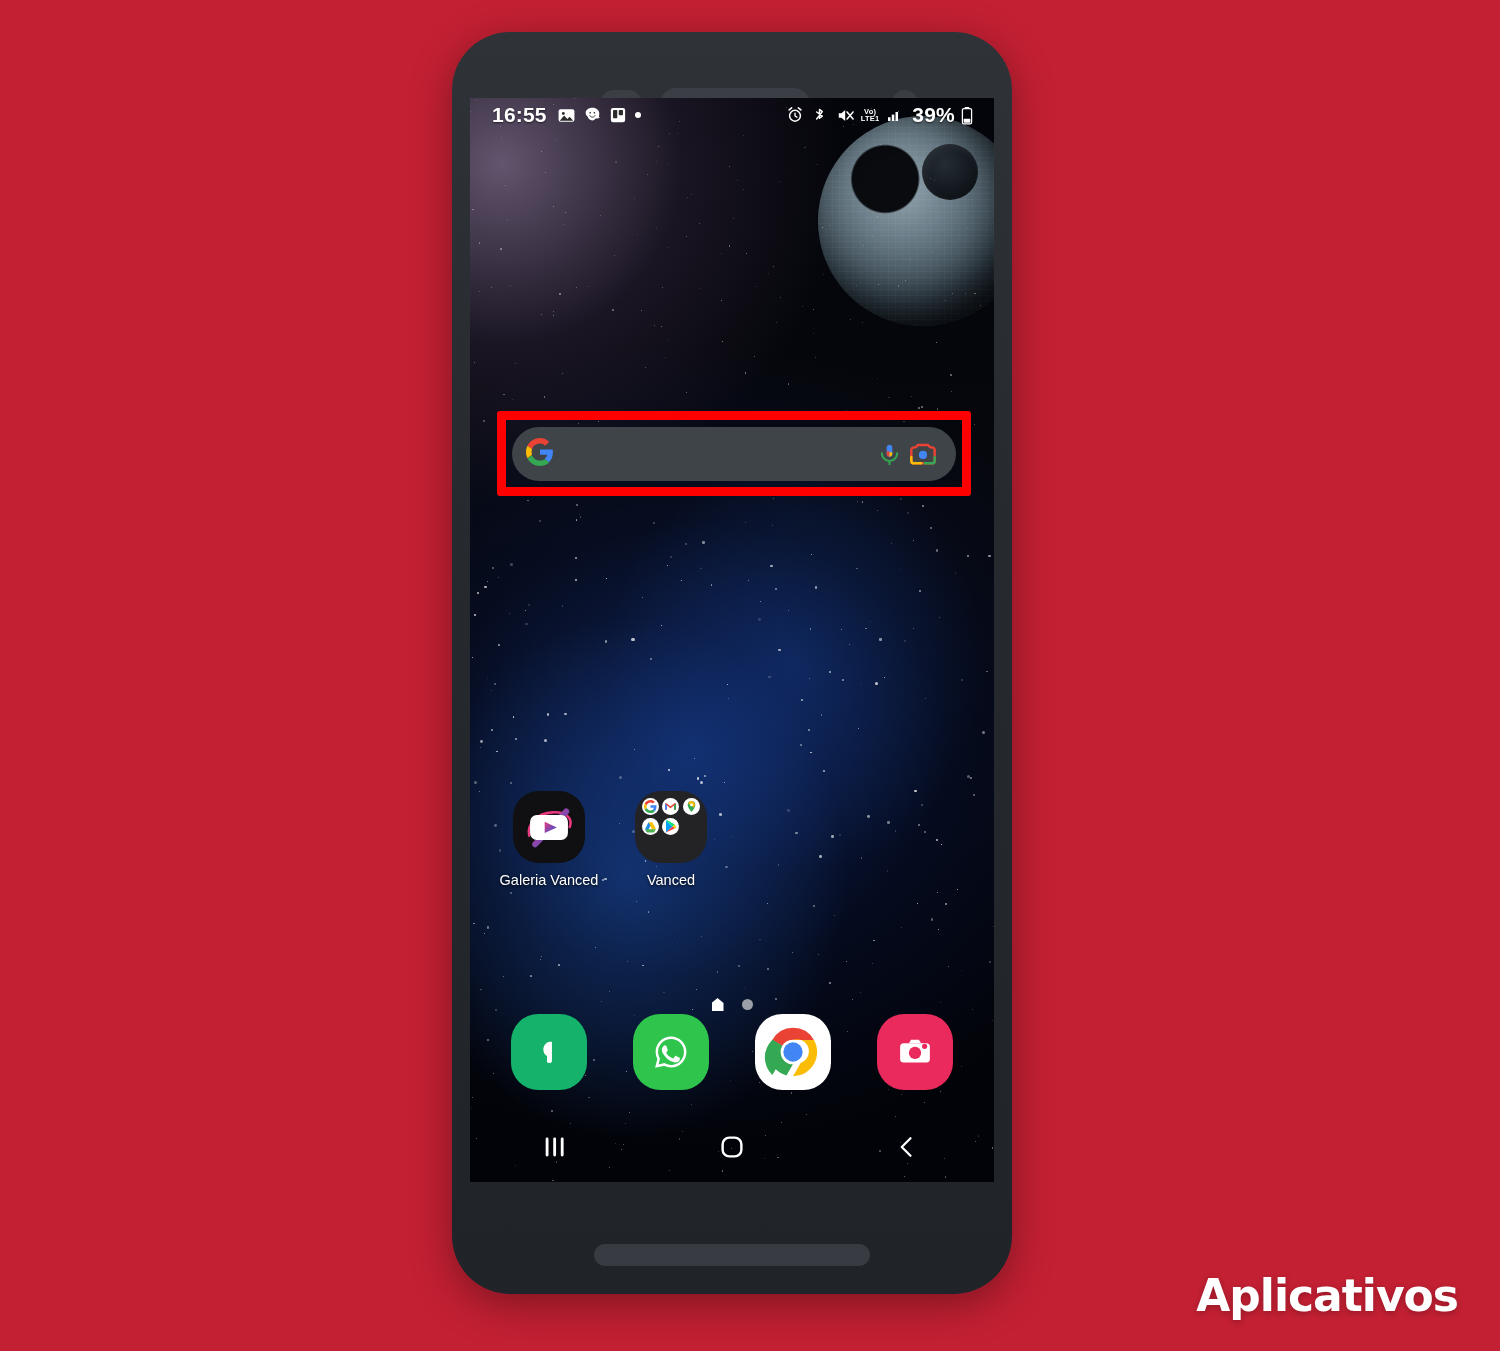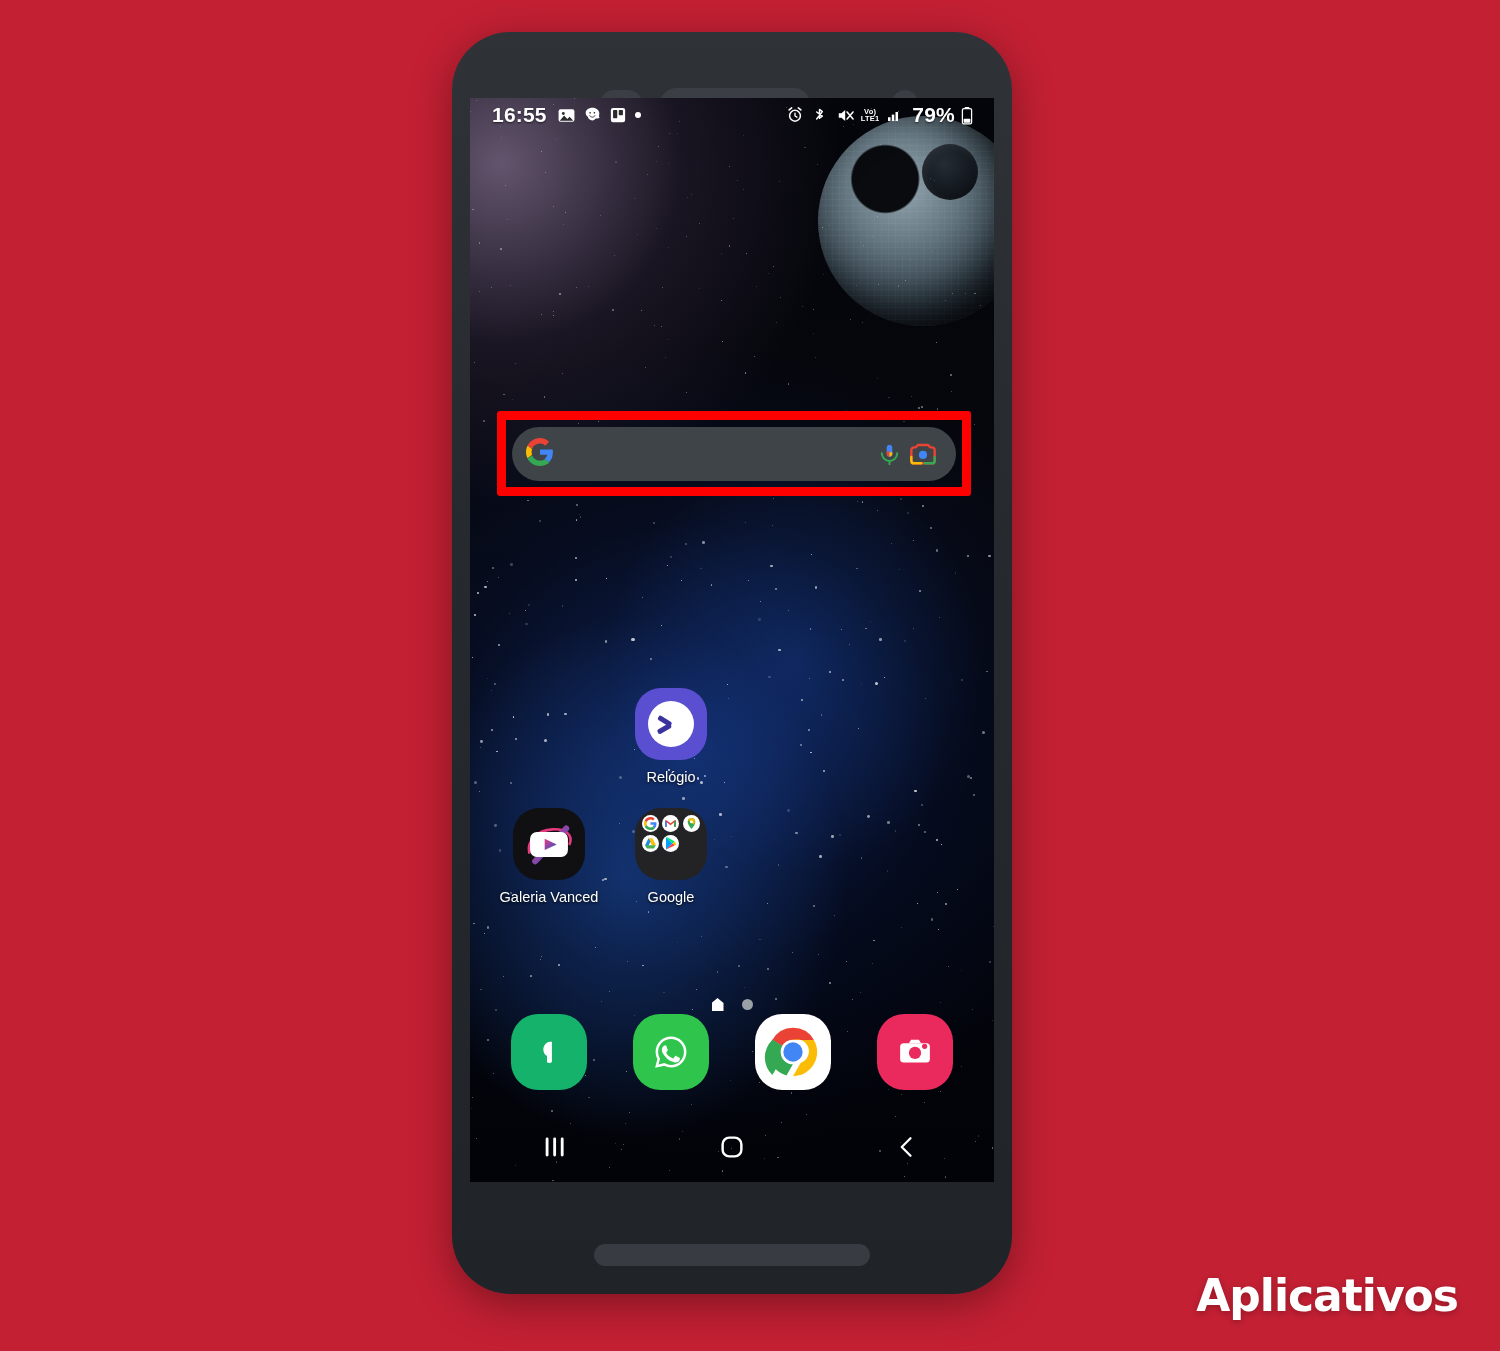--- a/index.html
+++ b/index.html
@@ -721,21 +721,21 @@
         </span>
 
         <span class="sbicon">
           <svg viewBox="0 0 24 24" width="18" height="18">
             <rect x="4" y="15" width="3.4" height="5" fill="#fff"></rect>
             <rect x="9" y="11.5" width="3.4" height="8.5" fill="#fff"></rect>
             <rect x="14" y="8" width="3.4" height="12" fill="#fff"></rect>
           </svg>
         </span>
 
-        <span id="battery-pct">79%</span>
+        <span id="battery-pct">39%</span>
 
         <span class="sbicon">
           <svg viewBox="0 0 14 24" width="12" height="19">
             <rect x="4" y="1.2" width="6" height="2" rx="1" fill="#fff"></rect>
             <rect x="1.2" y="3.2" width="11.6" height="19.4" rx="2" fill="none" stroke="#fff" stroke-width="1.6"></rect>
             <rect x="2.8" y="16" width="8.4" height="5.2" rx="1" fill="#fff"></rect>
           </svg>
         </span>
       </div>
     </div>
@@ -776,29 +776,20 @@
     <div id="app-grid">
 
       <div class="app-row">
 
 
         <div class="app-cell empty">
           <div class="app-icon"></div>
           <div class="app-label"></div>
         </div>
 
-        <div class="app-cell">
-          <div class="app-icon squircle ic-clock">
-            <div class="dial">
-              <div class="hand" style="width:15px;height:4.5px;left:23px;top:21.5px;transform:rotate(150deg);"></div>
-              <div class="hand" style="width:15px;height:4.5px;left:23px;top:21.5px;transform:rotate(212deg);"></div>
-            </div>
-          </div>
-          <div class="app-label">Relógio</div>
-        </div>
 
       </div>
 
       <div class="app-row">
 
         <div class="app-cell">
           <div class="app-icon squircle ic-ytv">
             <svg viewBox="0 0 72 72" width="62" height="62">
               <path d="M13 46 C10 33, 22 20, 40 19 C56 18, 64 26, 60 36" stroke="#e8387f" stroke-width="3" fill="none" stroke-linecap="round"></path>
               <path d="M58 20 L28 54" stroke="#2a55d6" stroke-width="0" fill="none"></path>
@@ -858,21 +849,21 @@
               <span class="mini" style="background:#fff;">
                 <svg viewBox="0 0 48 52" width="12" height="13">
                   <path d="M4 2 L30 25.8 L4 50z" fill="#00a0ff"></path>
                   <path d="M4 2 L30 25.8 L38.6 17.8 L9.6 1.1z" fill="#00e676"></path>
                   <path d="M38.6 17.8 L30 25.8 L38.6 34 L45.6 29.9z" fill="#ffc800"></path>
                   <path d="M4 50 L38.6 34 L30 25.8z" fill="#ff3a44"></path>
                 </svg>
               </span>
             </div>
           </div>
-          <div class="app-label">Google</div>
+          <div class="app-label">Vanced</div>
         </div>
       </div>
     </div>
 
     <div id="page-indicator">
       <span id="page-dot-home"></span>
       <span id="page-dot-2"></span>
     </div>
 
     <div id="dock">

